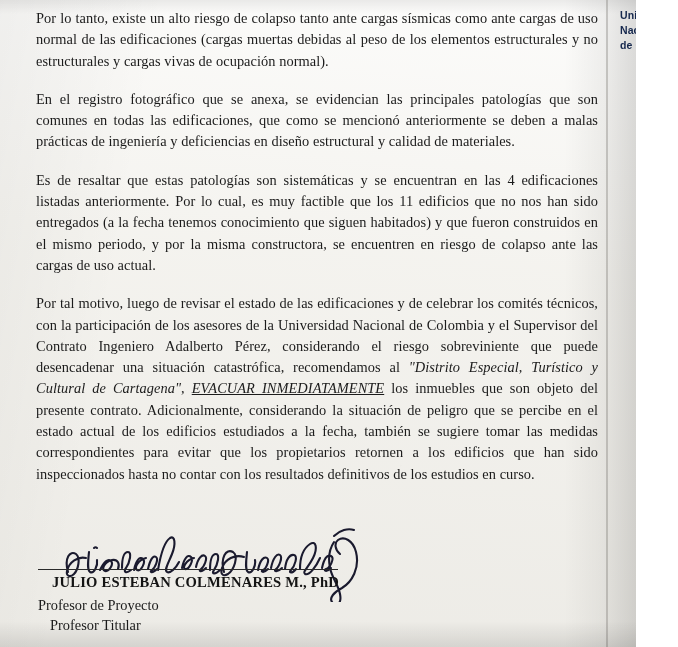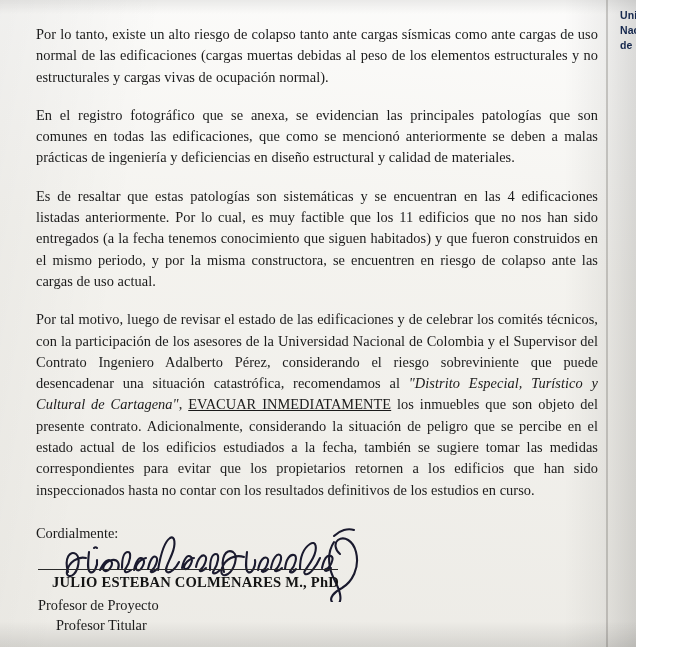--- a/index.html
+++ b/index.html
@@ -72,35 +72,35 @@
     font-weight: bold;
     font-size: 10.5px;
     line-height: 15px;
     color: #15274d;
     letter-spacing: 0.1px;
   }
 
   .body-col {
     position: absolute;
     left: 36px;
-    top: 24px;
+    top: 8px;
     width: 562px;
   }
 
   p.para {
     margin: 0 0 17px 0;
     font-size: 14.4px;
     line-height: 21.3px;
     color: #1b1b1b;
     text-align: justify;
     text-justify: inter-word;
     letter-spacing: 0.05px;
   }
   .italic { font-style: italic; }
-  .underline { text-decoration: underline; }
+  .underline { text-decoration: underline; font-style: italic; }
 
   .closing {
     margin-top: 22px;
     margin-bottom: 0;
     font-size: 14.4px;
     line-height: 21.3px;
     color: #1b1b1b;
   }
 
   
@@ -138,21 +138,21 @@
   .sig-role {
     position: absolute;
     left: 2px;
     top: 65px;
     font-size: 14.4px;
     line-height: 20px;
     color: #1b1b1b;
   }
   .sig-role2 {
     position: absolute;
-    left: 20px;
+    left: 14px;
     top: 85px;
     font-size: 14.4px;
     line-height: 20px;
     color: #1b1b1b;
   }
 
   
   .speckle {
     position: absolute;
     inset: 0;
@@ -182,21 +182,20 @@
   </div>
 
   <div class="body-col">
 
     <p class="para">Por lo tanto, existe un alto riesgo de colapso tanto ante cargas sísmicas como ante cargas de uso normal de las edificaciones (cargas muertas debidas al peso de los elementos estructurales y no estructurales y cargas vivas de ocupación normal).</p>
     <p class="para">En el registro fotográfico que se anexa, se evidencian las principales patologías que son comunes en todas las edificaciones, que como se mencionó anteriormente se deben a malas prácticas de ingeniería y deficiencias en diseño estructural y calidad de materiales.</p>
     <p class="para">Es de resaltar que estas patologías son sistemáticas y se encuentran en las 4 edificaciones listadas anteriormente. Por lo cual, es muy factible que los 11 edificios que no nos han sido entregados (a la fecha tenemos conocimiento que siguen habitados) y que fueron construidos en el mismo periodo, y por la misma constructora, se encuentren en riesgo de colapso ante las cargas de uso actual.</p>
 
     <p class="para"><span>Por tal motivo, luego de revisar el estado de las edificaciones y de celebrar los comités técnicos, con la participación de los asesores de la Universidad Nacional de Colombia y el Supervisor del Contrato Ingeniero Adalberto Pérez, considerando el riesgo sobreviniente que puede desencadenar una situación catastrófica, recomendamos al </span><span class="italic">"Distrito Especial, Turístico y Cultural de Cartagena"</span><span>, </span><span class="underline">EVACUAR INMEDIATAMENTE</span><span> los inmuebles que son objeto del presente contrato. Adicionalmente, considerando la situación de peligro que se percibe en el estado actual de los edificios estudiados a la fecha, también se sugiere tomar las medidas correspondientes para evitar que los propietarios retornen a los edificios que han sido inspeccionados hasta no contar con los resultados definitivos de los estudios en curso.</span></p>
 
-    <p class="closing">Cordialmente:</p>
   </div>
 
   <div class="sign-block">
 
     <svg class="signature-svg" width="340" height="90" viewBox="0 0 340 90">
       <g fill="none" stroke="#1a1a2e" stroke-width="2.1" stroke-linecap="round" stroke-linejoin="round">
         <path d="M34,60 C30,46 36,38 42,42 C47,46 44,58 40,62 C36,66 32,64 33,59 C35,50 44,44 52,46"></path>
         <path d="M55,40 C54,50 53,58 56,60 C60,62 64,54 63,48"></path>
         <path d="M60,36 C61,35 62,35 63,36"></path>
         <path d="M66,58 C70,50 74,46 77,49 C80,52 75,60 71,59 C67,58 70,50 78,48 C84,47 86,52 84,57"></path>

